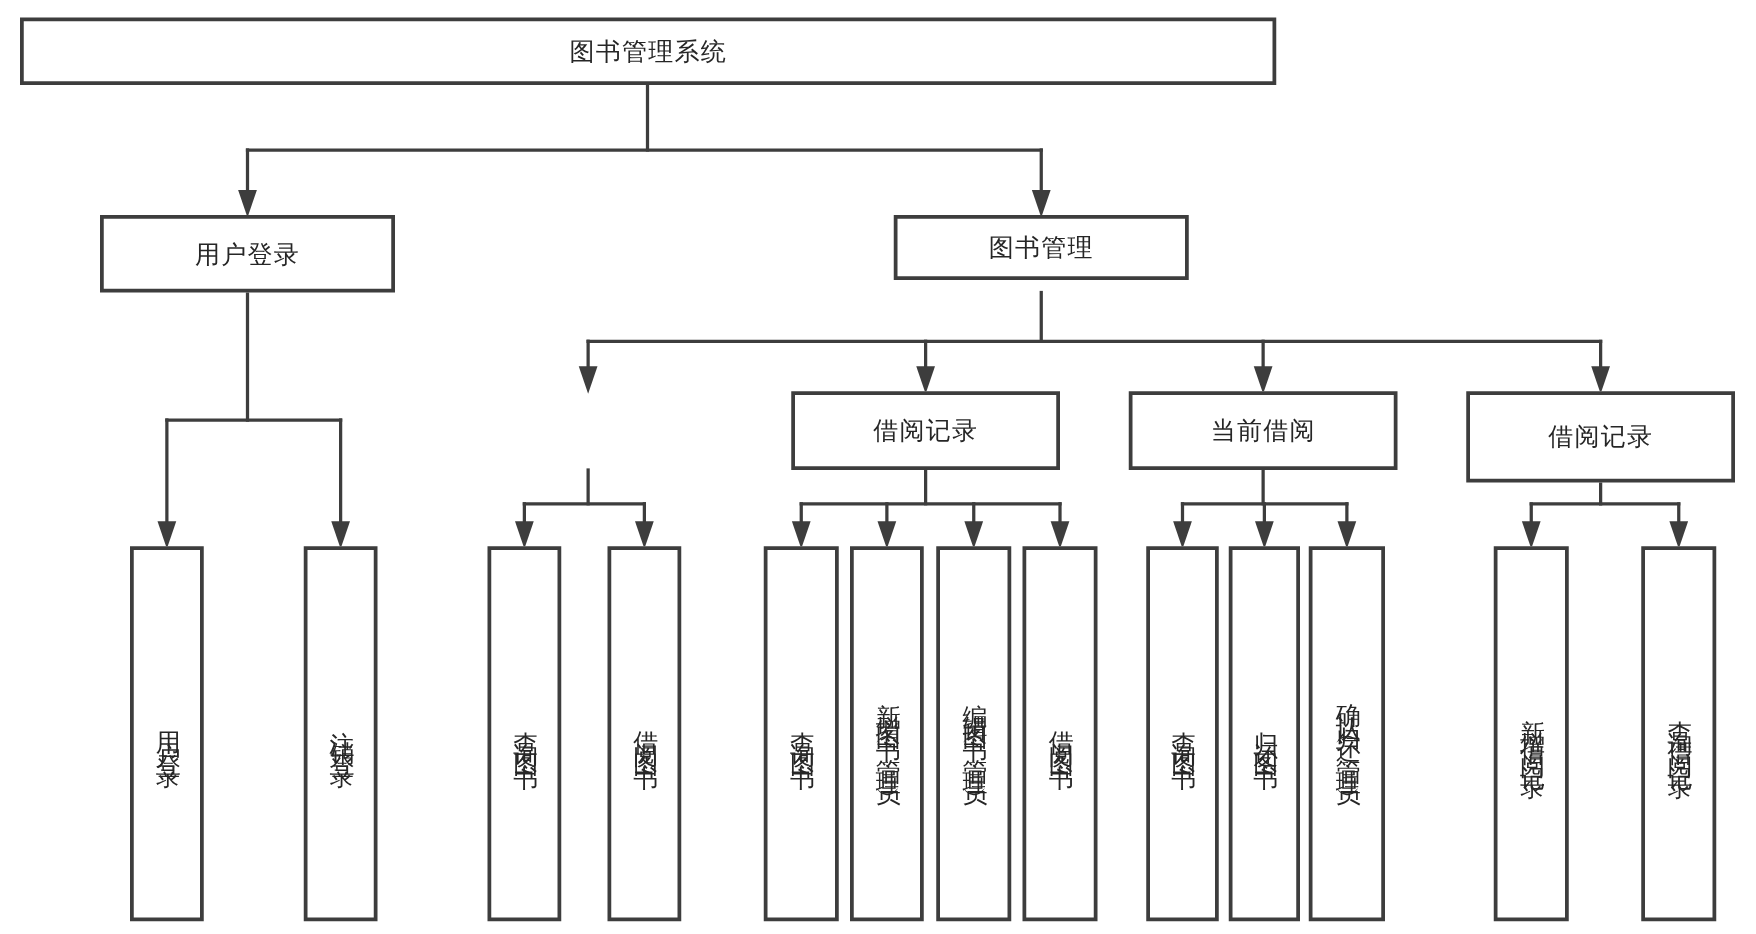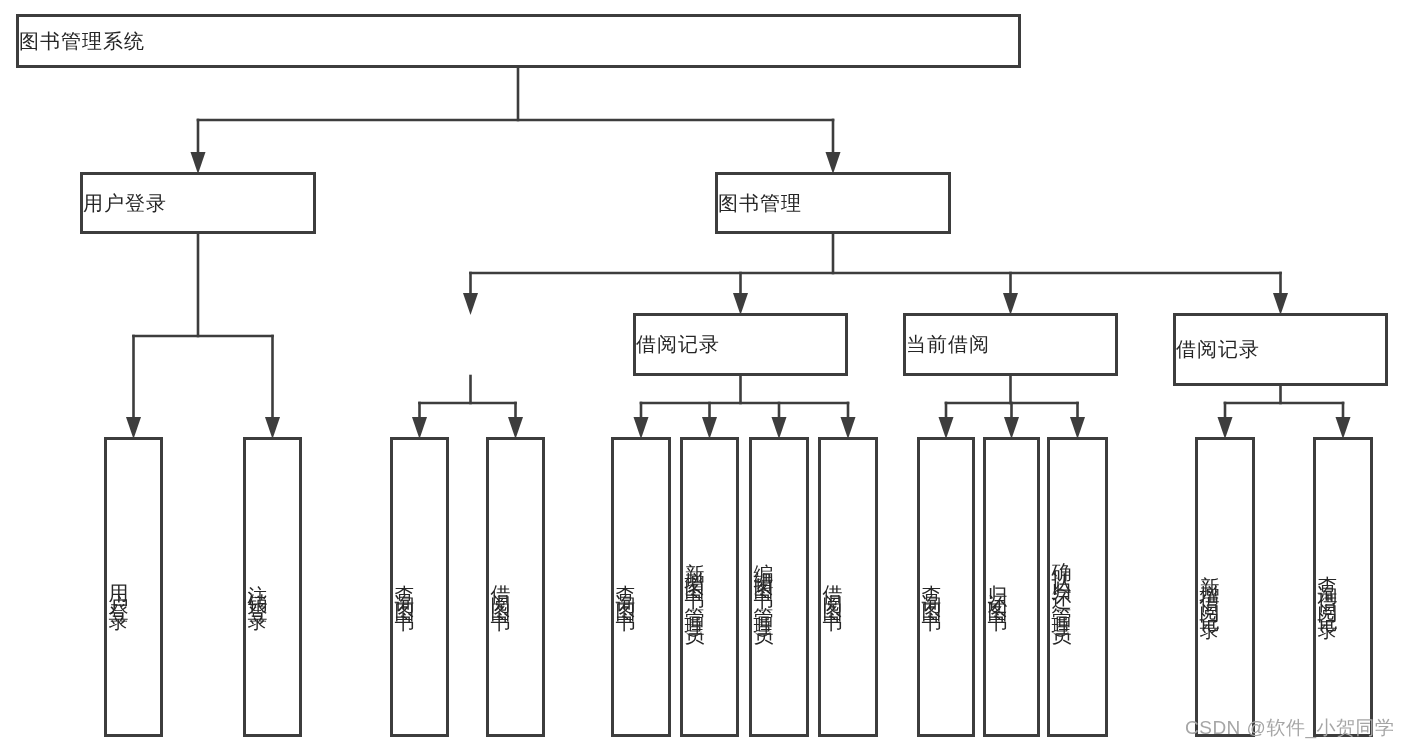--- a/index.html
+++ b/index.html
@@ -23,24 +23,23 @@
     width: 1405px; height: 747px;
     pointer-events: none;
   }
   .box {
     position: absolute;
     box-sizing: border-box;
     border: 3px solid var(--line);
     background: #fff;
     display: flex;
     align-items: center;
-    justify-content: flex-start;
+    justify-content: center;
     color: var(--text);
     z-index: 2;
-    font-family: Liberation Mono, monospace;
   }
   .box.h span {
     font-size: 20px;
     letter-spacing: 1px;
     white-space: nowrap;
   }
   .box.v span {
     writing-mode: vertical-rl;
     text-orientation: mixed;
     font-size: 20px;
@@ -119,21 +118,21 @@
       <polygon points="1343,439 1335.5,417 1350.5,417" fill="#3d3d3d"></polygon>
     </svg>
 
   <div class="box h" style="left:16px;top:14px;width:1005px;height:54px">
     <span>图书管理系统</span>
   </div>
 
   <div class="box h" style="left:80px;top:172px;width:236px;height:62px">
     <span>用户登录</span>
   </div>
-  <div class="box h" style="left:715px;top:172px;width:236px;height:62px">
+  <div class="box h" style="left:715px;top:172px;width:236px;height:52px">
     <span>图书管理</span>
   </div>
 
   <div class="box h" style="left:633px;top:313px;width:215px;height:63px">
     <span>借阅记录</span>
   </div>
   <div class="box h" style="left:903px;top:313px;width:215px;height:63px">
     <span>当前借阅</span>
   </div>
   <div class="box h" style="left:1173px;top:313px;width:215px;height:73px">
@@ -177,14 +176,13 @@
     <span>确认归还（管理员）</span>
   </div>
 
   <div class="box v" style="left:1195px;top:437px;width:60px;height:300px">
     <span>新增借阅记录</span>
   </div>
   <div class="box v" style="left:1313px;top:437px;width:60px;height:300px">
     <span>查询借阅记录</span>
   </div>
 
-  <div class="watermark">CSDN @软件_小贺同学</div>
 </div>
 
 </body></html>

